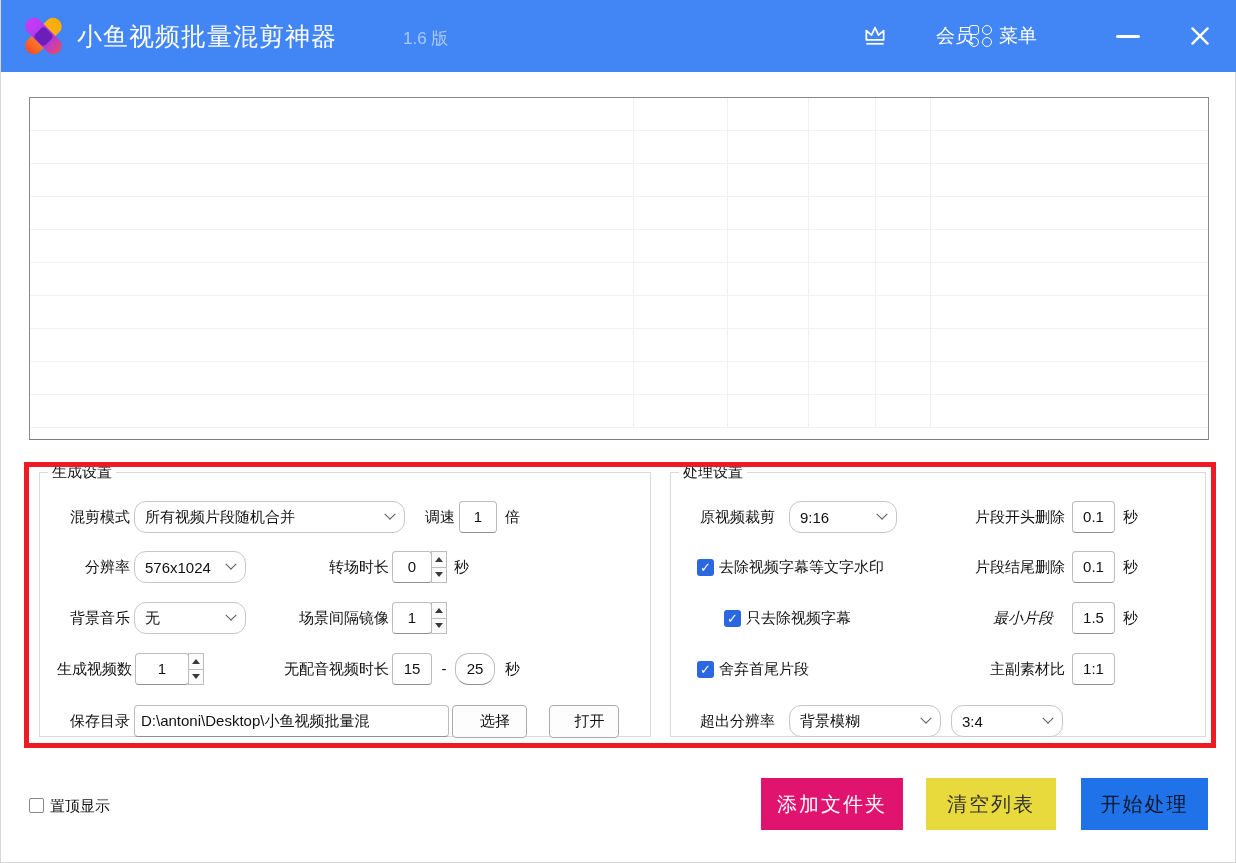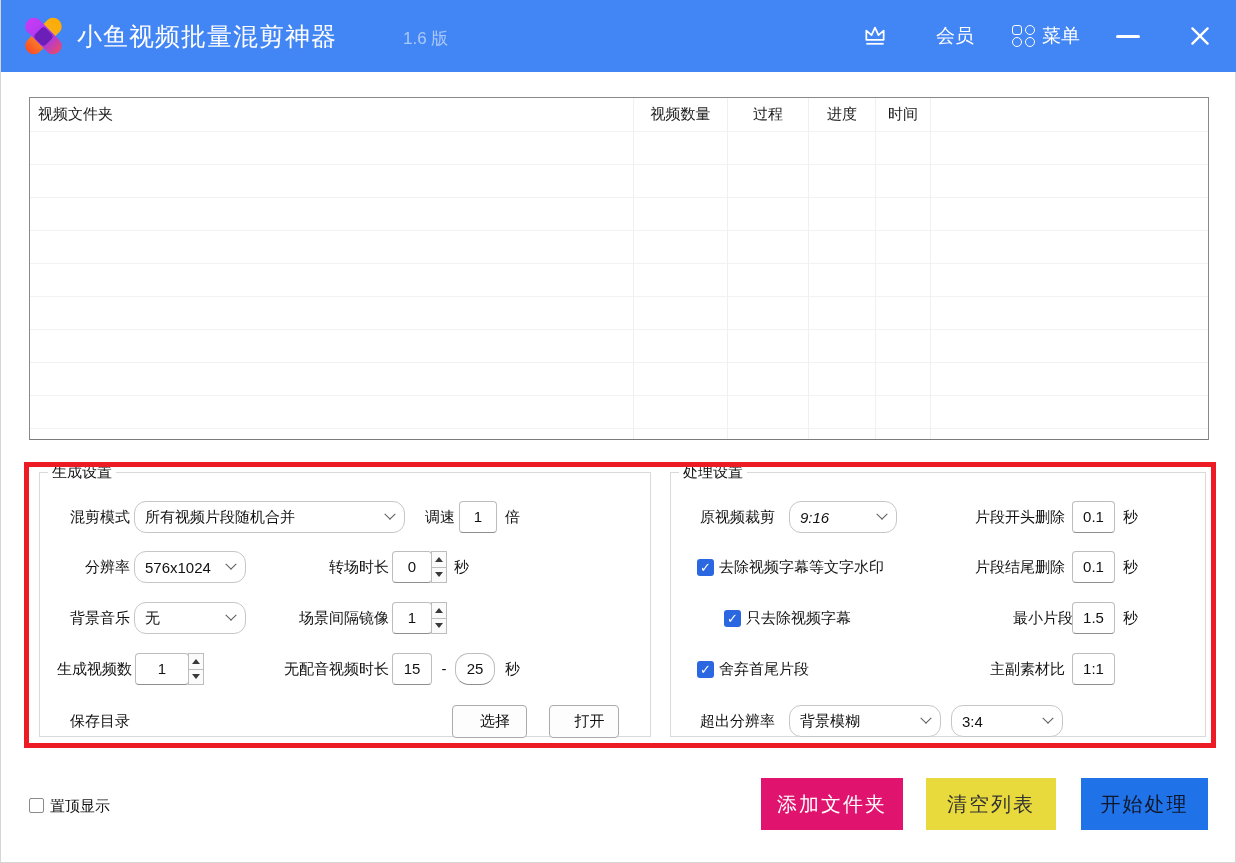--- a/index.html
+++ b/index.html
@@ -16,21 +16,21 @@
   .titlebar { position:absolute; left:0; top:0; width:1236px; height:72px; background:#4285F4; }
   .logo { position:absolute; left:22px; top:15px; width:40px; height:42px; }
   .logo .ribbon { position:absolute; left:12px; top:-1px; width:17px; height:44px; border-radius:8px; }
   .logo .ribbon-a { transform:rotate(45deg); background:linear-gradient(180deg,#FFAA00 0%,#F5B11C 35%,#FA4B2A 100%); }
   .logo .ribbon-b { transform:rotate(-45deg); background:linear-gradient(180deg,#C93BF5 0%,#A638F0 60%,#FF4D3C 115%); }
   .logo .core { position:absolute; left:13px; top:14px; width:15px; height:15px; background:#6B1FB8; border-radius:4px; transform:rotate(45deg); }
   .app-title { position:absolute; left:76px; top:20px; font-size:25px; color:#ffffff; letter-spacing:1px; white-space:nowrap; }
   .app-version { position:absolute; left:402px; top:27px; font-size:17px; color:rgba(255,255,255,0.55); white-space:nowrap; }
   .tb-btn { position:absolute; top:0; height:72px; display:flex; align-items:center; gap:6px; color:#fff; font-size:19px; cursor:default; }
   .tb-member { left:861px;gap:48px; }
-  .tb-menu { left:1011px; }
+  .tb-menu { left:968px; }
   .grid-icon { width:24px; height:24px; position:relative; display:inline-block; }
   .grid-icon i { position:absolute; width:10px; height:10px; border:1.8px solid #fff; border-radius:50%; }
   .grid-icon i.sq { border-radius:3px; }
   .grid-icon i:nth-child(1){left:0;top:1px;}
   .grid-icon i:nth-child(2){right:1px;top:1px;}
   .grid-icon i:nth-child(3){left:0;bottom:1px;}
   .grid-icon i:nth-child(4){right:1px;bottom:1px;}
   .tb-min { position:absolute; left:1112px; top:0; width:30px; height:72px; display:flex; align-items:center; justify-content:center; }
   .tb-min .bar { width:24px; height:3px; background:#fff; border-radius:2px; }
   .tb-close { position:absolute; left:1182px; top:0; width:34px; height:72px; display:flex; align-items:center; justify-content:center; }
@@ -126,28 +126,20 @@
     </div>
     <div class="tb-close">
       <svg width="26" height="26" viewBox="0 0 24 24" stroke="#ffffff" stroke-width="2.2" stroke-linecap="round">
         <line x1="5" y1="5" x2="19" y2="19"></line>
           <line x1="19" y1="5" x2="5" y2="19"></line>
       </svg>
     </div>
   </div>
 
   <div class="file-table">
-    <div class="t-row header">
-      <div class="t-cell first">视频文件夹</div>
-      <div class="t-cell">视频数量</div>
-      <div class="t-cell">过程</div>
-      <div class="t-cell">进度</div>
-      <div class="t-cell">时间</div>
-      <div class="t-cell"></div>
-    </div>
     <div class="t-row">
         <div class="t-cell"></div>
         <div class="t-cell"></div>
         <div class="t-cell"></div>
         <div class="t-cell"></div>
         <div class="t-cell"></div>
         <div class="t-cell"></div>
       </div>
     <div class="t-row">
         <div class="t-cell"></div>
@@ -278,45 +270,46 @@
           <span class="tri-dn"></span>
         </span>
     </div>
     <div class="lbl" style="left:214px;top:180px;width:135px;">无配音视频时长</div>
     <div class="txt" style="left:352px;top:180px;width:40px;">15</div>
     <div class="unit" style="left:396px;top:180px;width:16px;text-align:center;">-</div>
     <div class="txt" style="left:415px;top:180px;width:40px;border-radius:14px;">25</div>
     <div class="unit" style="left:465px;top:180px;">秒</div>
 
     <div class="lbl" style="left:0;top:232px;width:90px;">保存目录</div>
+    <div class="txt path" style="left:94px;top:232px;width:315px;">D:\antoni\Desktop\小鱼视频批量混</div>
     <div class="mini-btn" style="left:412px;top:232px;width:75px;">选择</div>
     <div class="mini-btn" style="left:509px;top:232px;width:70px;">打开</div>
   </div>
 
   <div class="groupbox gb-right">
     <div class="gb-title">处理设置</div>
 
     <div class="lbl" style="left:0;top:28px;width:104px;">原视频裁剪</div>
-    <div class="dd" style="left:118px;top:28px;width:108px;font-style:italic;">
+    <div class="dd" style="left:118px;top:28px;width:108px;">
       <span>9:16</span>
       <span class="chevron"></span>
     </div>
     <div class="lbl" style="left:240px;top:28px;width:154px;">片段开头删除</div>
     <div class="txt" style="left:401px;top:28px;width:43px;">0.1</div>
     <div class="unit" style="left:452px;top:28px;">秒</div>
 
     <span class="checkbox checked" style="left:26px;top:86px;"></span>
     <div class="cb-label" style="left:48px;top:78px;">去除视频字幕等文字水印</div>
     <div class="lbl" style="left:240px;top:78px;width:154px;">片段结尾删除</div>
     <div class="txt" style="left:401px;top:78px;width:43px;">0.1</div>
     <div class="unit" style="left:452px;top:78px;">秒</div>
 
     <span class="checkbox checked" style="left:53px;top:137px;"></span>
     <div class="cb-label" style="left:75px;top:129px;">只去除视频字幕</div>
-    <div class="lbl" style="left:248px;top:129px;width:154px;">最小片段</div>
+    <div class="lbl" style="left:228px;top:129px;width:154px;font-style:italic;">最小片段</div>
     <div class="txt" style="left:401px;top:129px;width:43px;">1.5</div>
     <div class="unit" style="left:452px;top:129px;">秒</div>
 
     <span class="checkbox checked" style="left:26px;top:188px;"></span>
     <div class="cb-label" style="left:48px;top:180px;">舍弃首尾片段</div>
     <div class="lbl" style="left:240px;top:180px;width:154px;">主副素材比</div>
     <div class="txt" style="left:401px;top:180px;width:43px;">1:1</div>
 
     <div class="lbl" style="left:0;top:232px;width:104px;">超出分辨率</div>
     <div class="dd" style="left:118px;top:232px;width:152px;">

